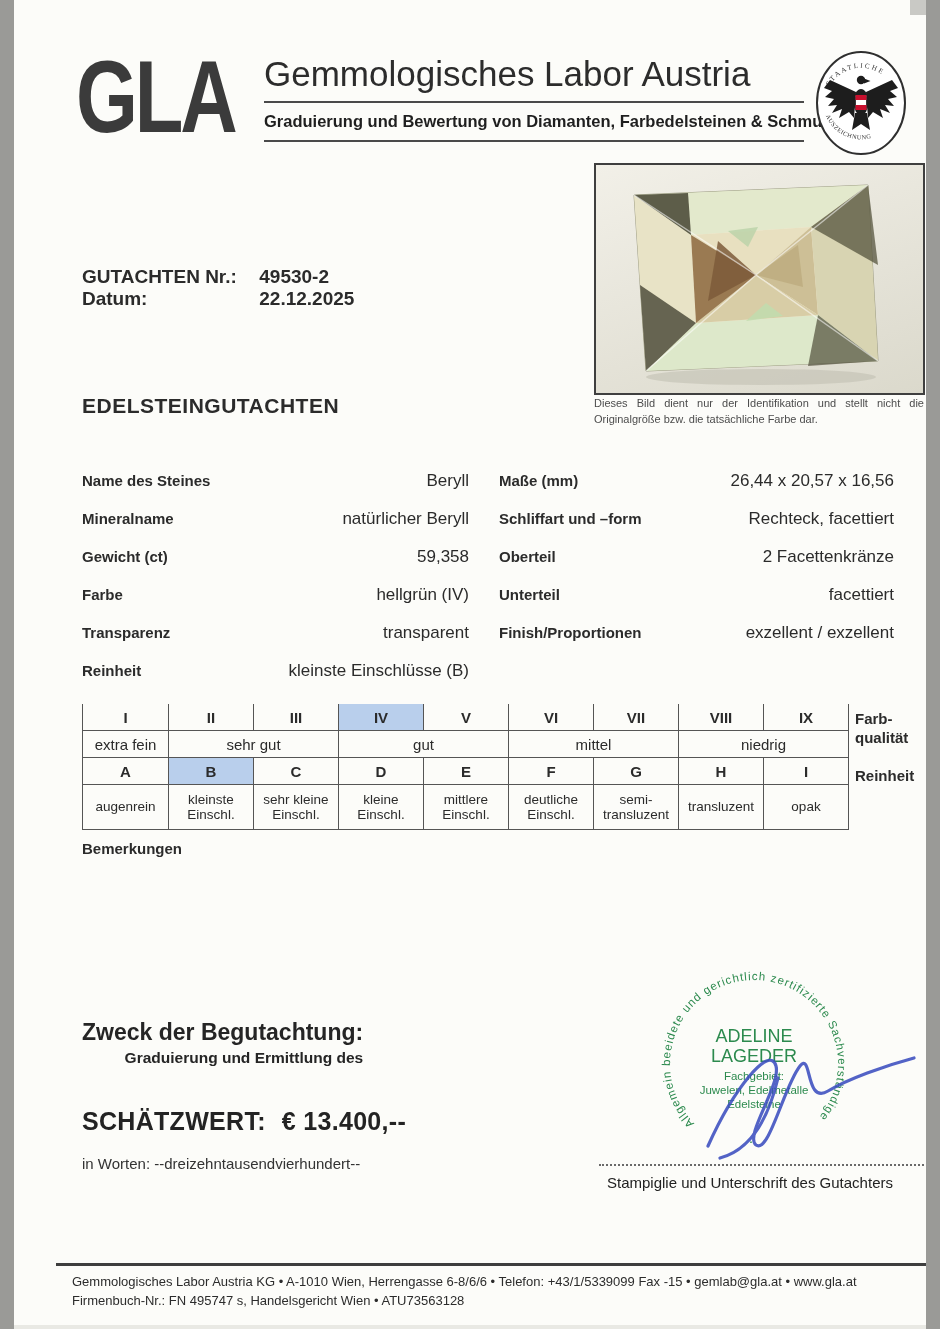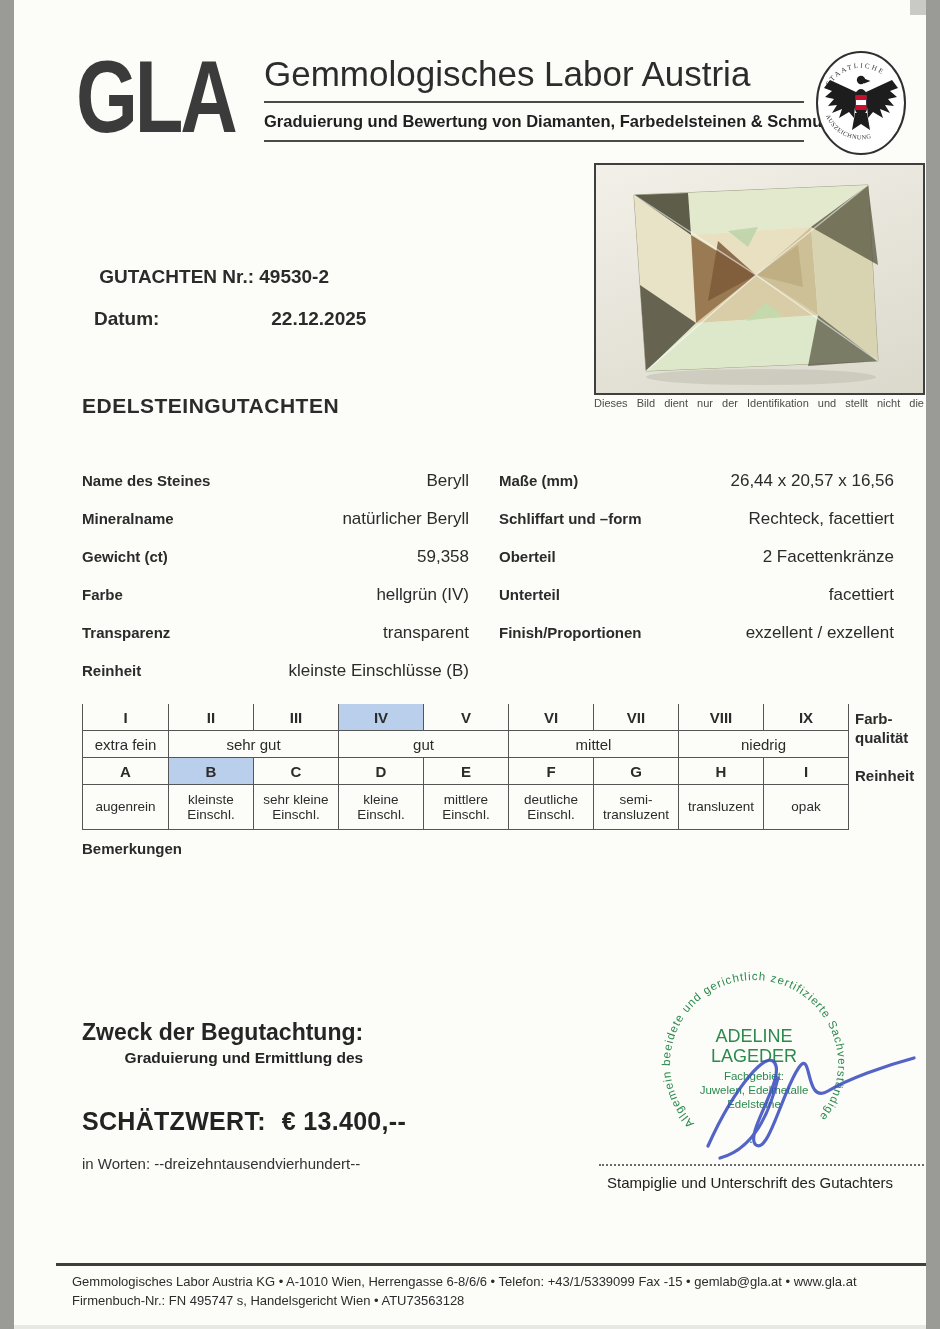--- a/index.html
+++ b/index.html
@@ -13,21 +13,21 @@
   .head-block { left:250px; top:54px; width:540px; }
   .head-title { font-size:35px; color:#2c2c2c; white-space:nowrap; }
   .head-rule1 { margin-top:7px; border-top:2.5px solid #4a4a4a; }
   .head-sub   { margin-top:9px; font-size:16.5px; font-weight:700; color:#1f1f1f; white-space:nowrap; }
   .head-rule2 { margin-top:9px; border-top:2px solid #4a4a4a; }
   .emblem { left:800px; top:50px; width:94px; height:106px; }
 
   
   .cert-row { left:68px; font-size:19px; font-weight:700; color:#2b2b2b; }
   .cert-row .lbl { display:inline-block; width:172px; }
-  .cert-number { top:266px;text-align:right; } .cert-date { top:308px;margin-left:12px; }
+  .cert-number { top:266px; } .cert-date { top:288px; }
   .doc-type { left:68px; top:394px; font-size:21px; font-weight:700; letter-spacing:.5px; color:#2b2b2b; }
 
   
   .photo-box { left:580px; top:163px; width:327px; height:228px; border:2px solid #3f3f3f;
                background:linear-gradient(160deg,#f2f0e8,#dbd9cc); }
   .photo-caption { left:580px; top:396px; width:330px; font-size:11px; color:#4c4c4c; line-height:1.45; }
   .photo-caption .j { text-align:justify; text-align-last:justify; }
 
   
   .props { left:68px; top:462px; width:812px; display:flex; }
@@ -149,20 +149,21 @@
       <g stroke="#ffffff" stroke-width="1.4" opacity="0.55">
         <line x1="38" y1="30" x2="160" y2="110"></line>
         <line x1="272" y1="20" x2="160" y2="110"></line>
         <line x1="282" y1="196" x2="160" y2="110"></line>
         <line x1="50" y1="206" x2="160" y2="110"></line>
       </g>
     </svg>
   </div>
   <div class="abs photo-caption">
     <div class="j">Dieses Bild dient nur der Identifikation und stellt nicht die</div>
+    <div>Originalgröße bzw. die tatsächliche Farbe dar.</div>
   </div>
 
   <div class="abs props">
     <div class="pcol-l">
       <div class="prow">
           <span class="plabel">Name des Steines</span>
           <span class="pvalue">Beryll</span>
         </div>
       <div class="prow">
           <span class="plabel">Mineralname</span>

